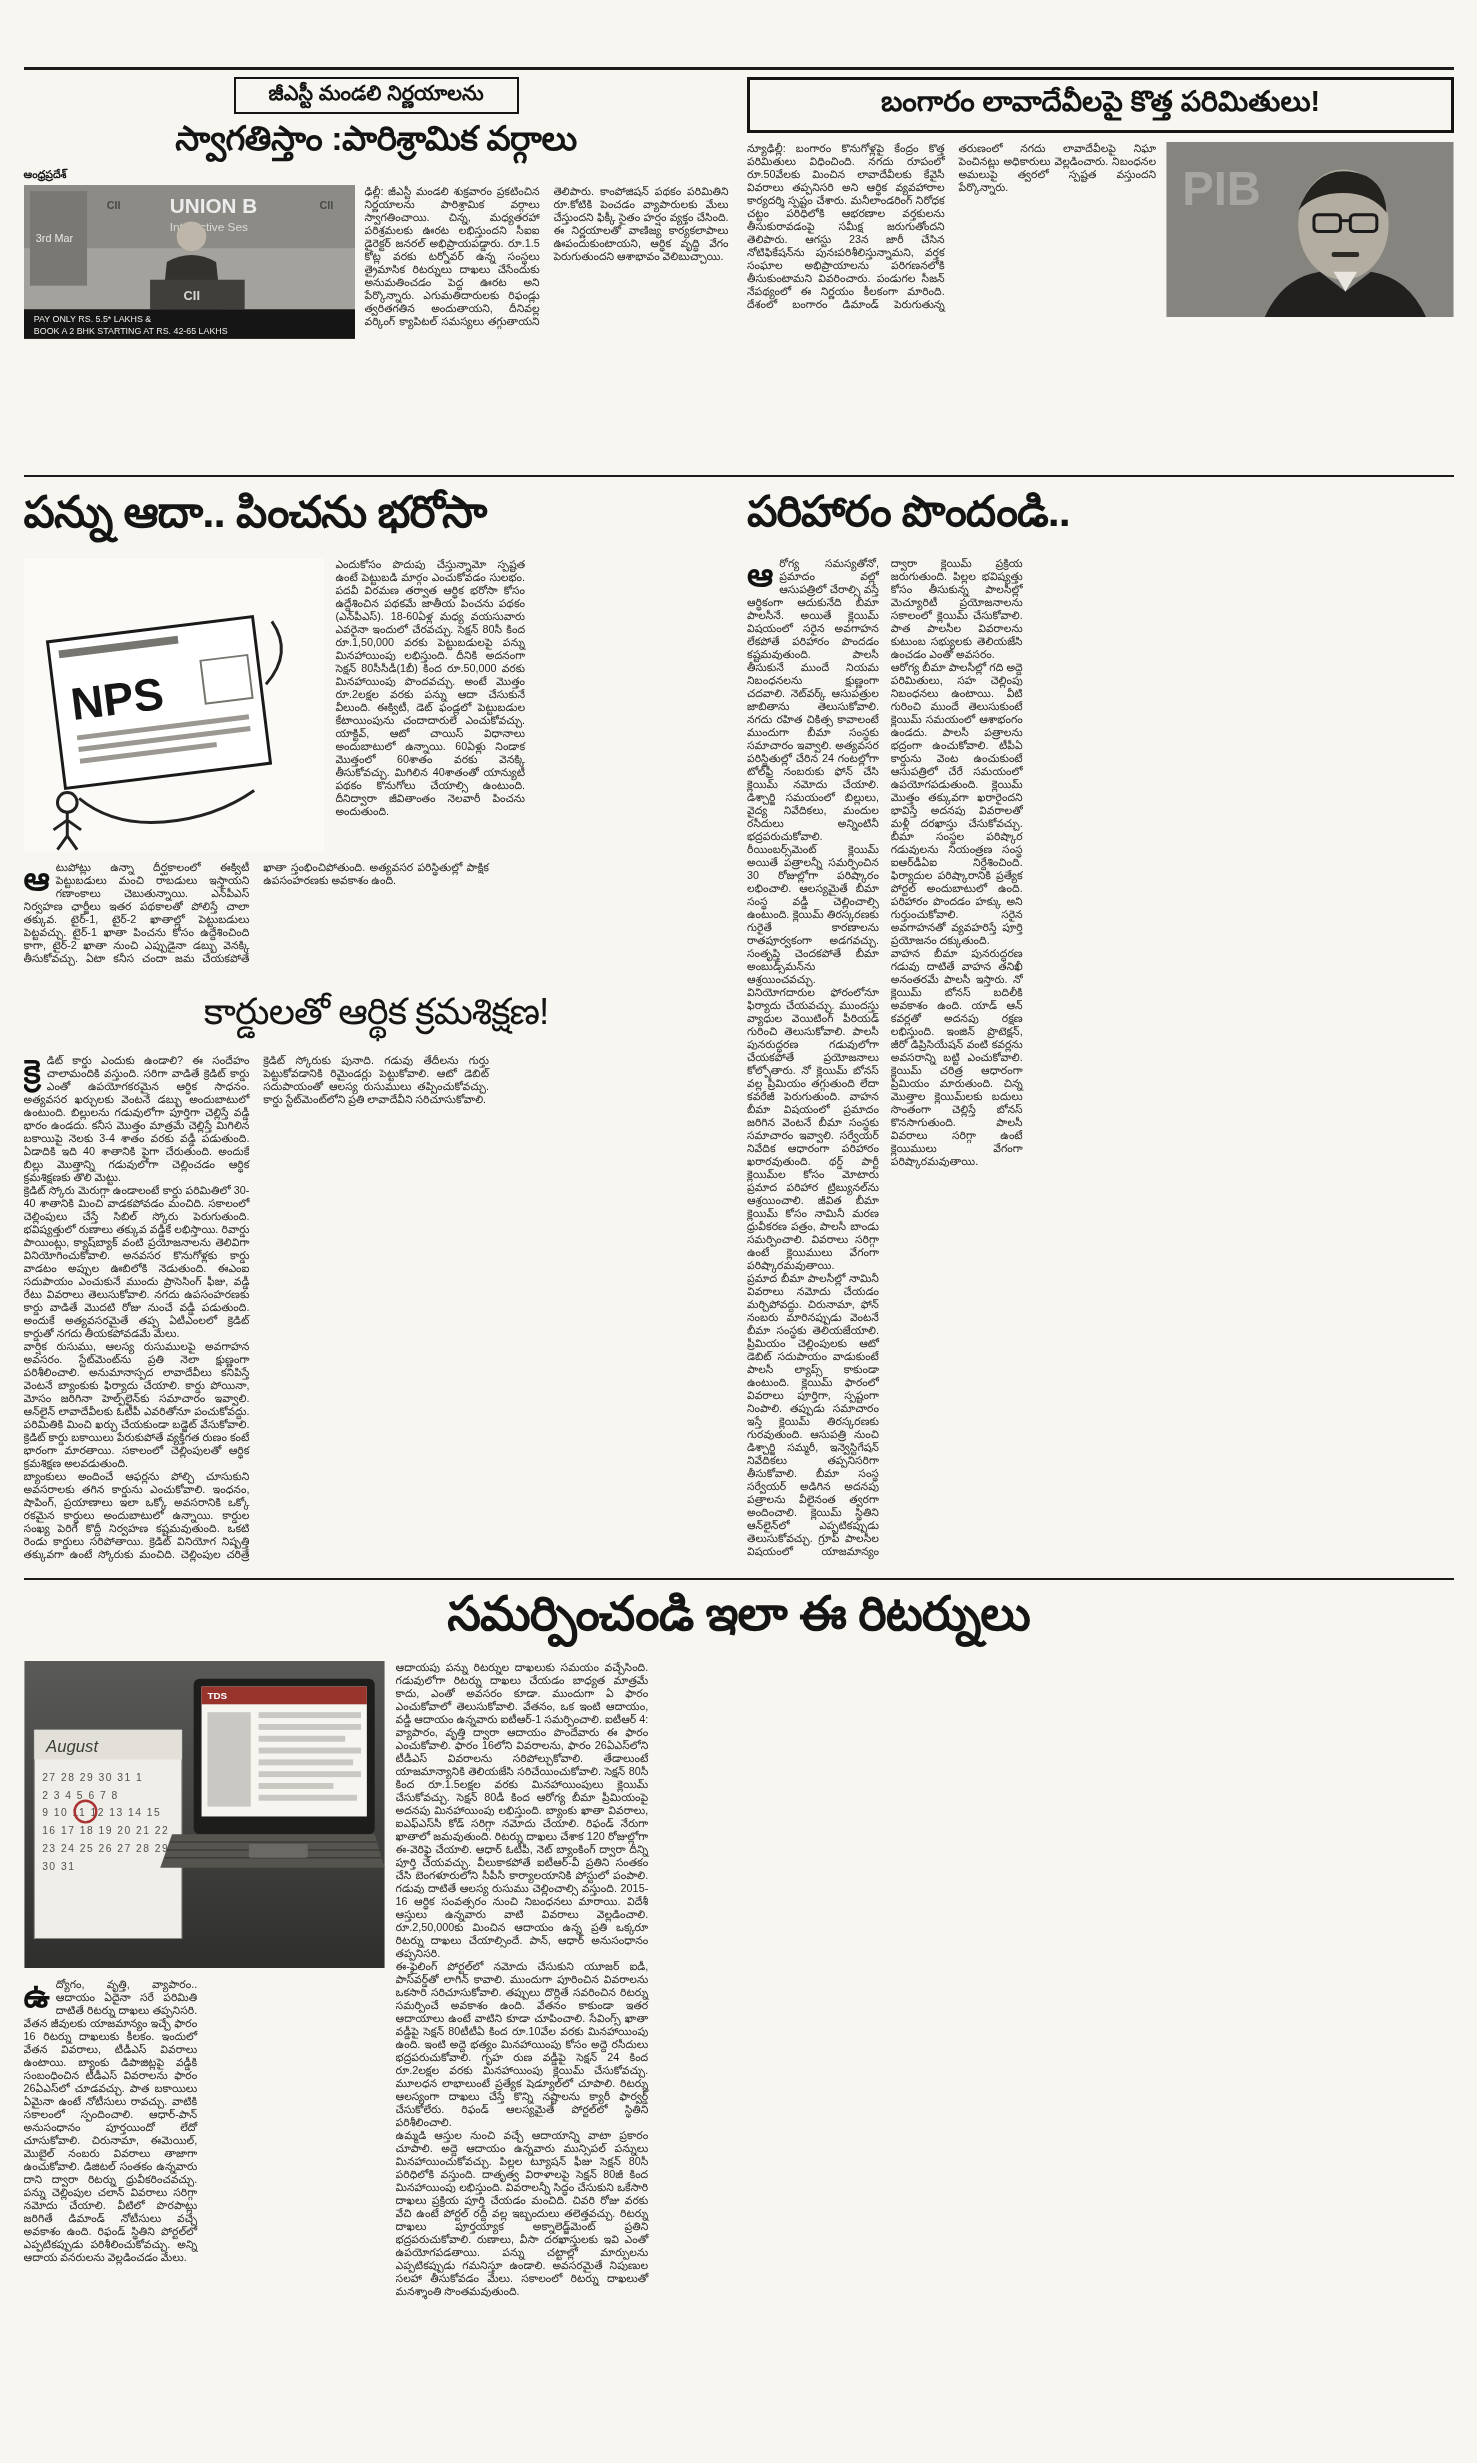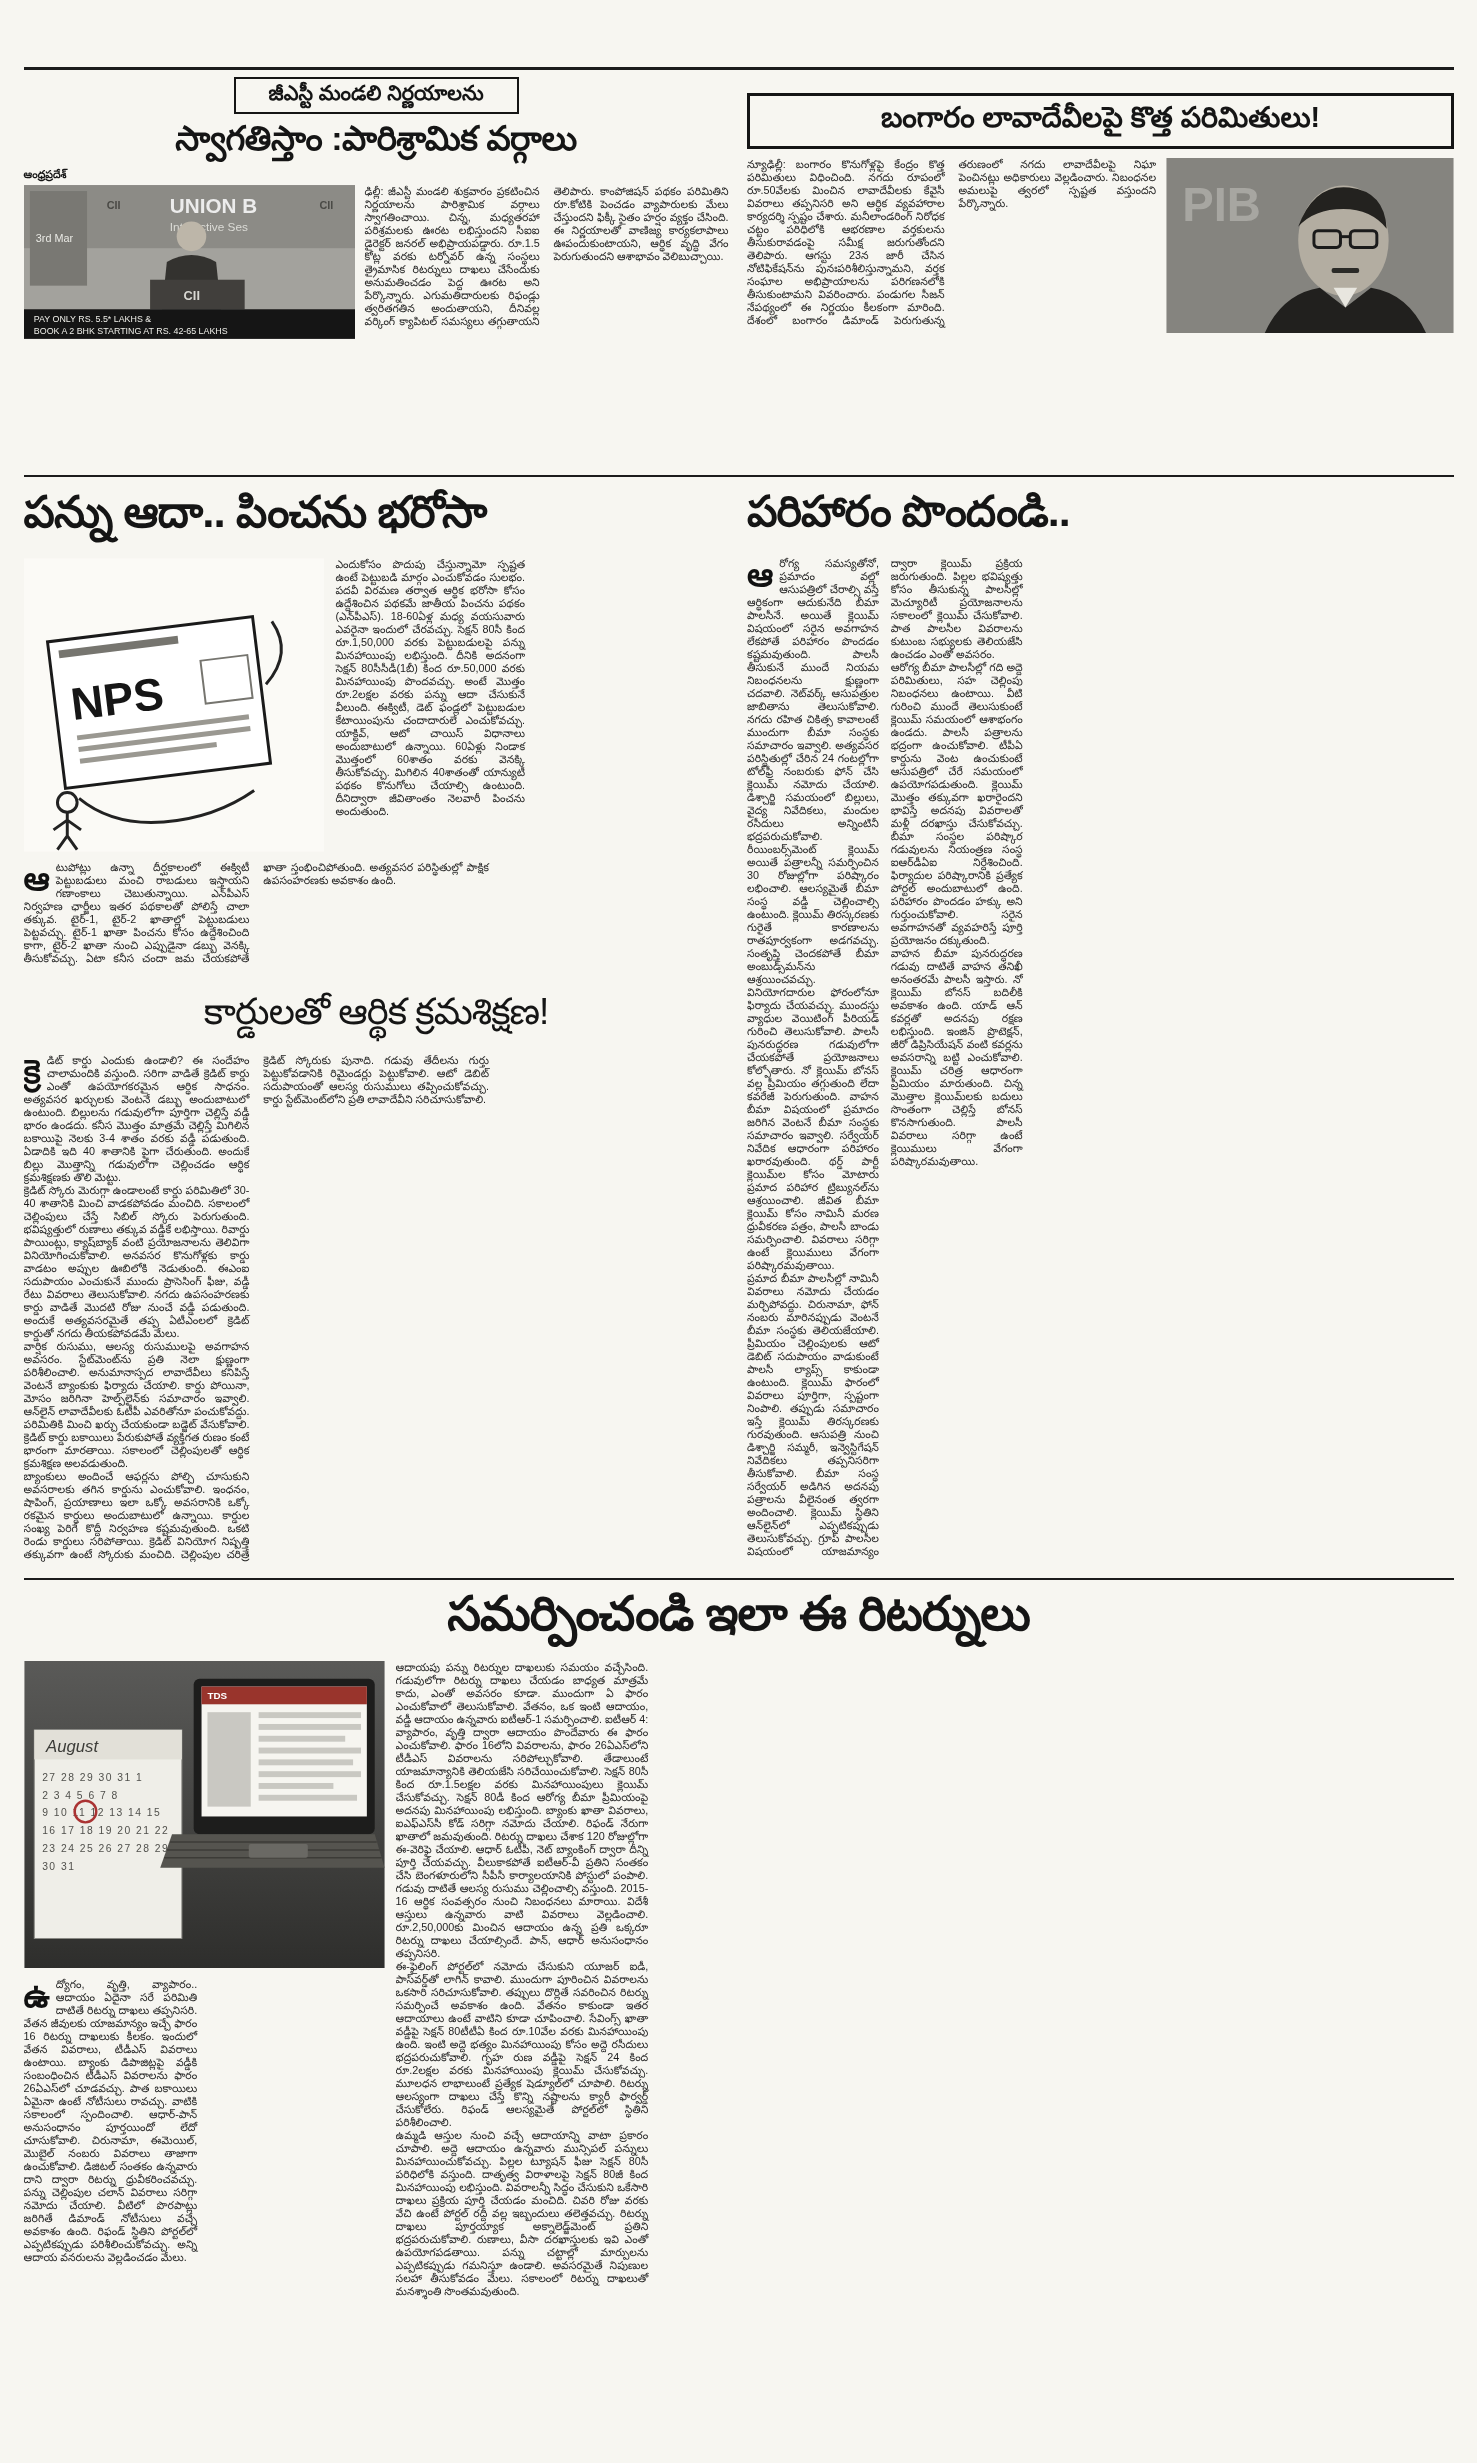--- a/index.html
+++ b/index.html
@@ -26,21 +26,21 @@
   .c2 { column-count:2; column-gap:13.8px; }
   .c3 { column-count:3; column-gap:13.8px; }
   .c4 { column-count:4; column-gap:15.8px; }
   .c5 { column-count:5; column-gap:11.8px; }
   .dropcap::first-letter { float:left; font-size:33px; line-height:30.5px; font-weight:bold;
                            padding:3px 5.9px 0 0; color:#111; }
 
   
   .art { position:absolute; }
   #art-gst     { left:23.6px;  top:77px;   width:705px;  height:232px; }
-  #art-gold    { left:747px; top:77px;   width:707px;  height:232px;margin-top:16px; }
+  #art-gold    { left:747px; top:77px;   width:707px;  height:232px; }
   #art-nps     { left:23.6px;  top:487px;  width:705px;  height:498px; }
   #art-cards   { left:23.6px;  top:991px; width:705px;  height:581px; }
   #art-claim   { left:747px; top:487px;  width:707px;  height:1084px; }
   #art-returns { left:23.6px;  top:1586px; width:1430px; height:855px; }
 
   .kicker-wrap { text-align:center; }
   .kicker { display:inline-block; border:2px solid #151515; padding:2px 33px;
             font-size:20.7px; font-weight:bold; }
   .gst-head { font-size:34px; font-weight:bold; text-align:center; margin-top:4.9px;
               letter-spacing:-0.5px; }

